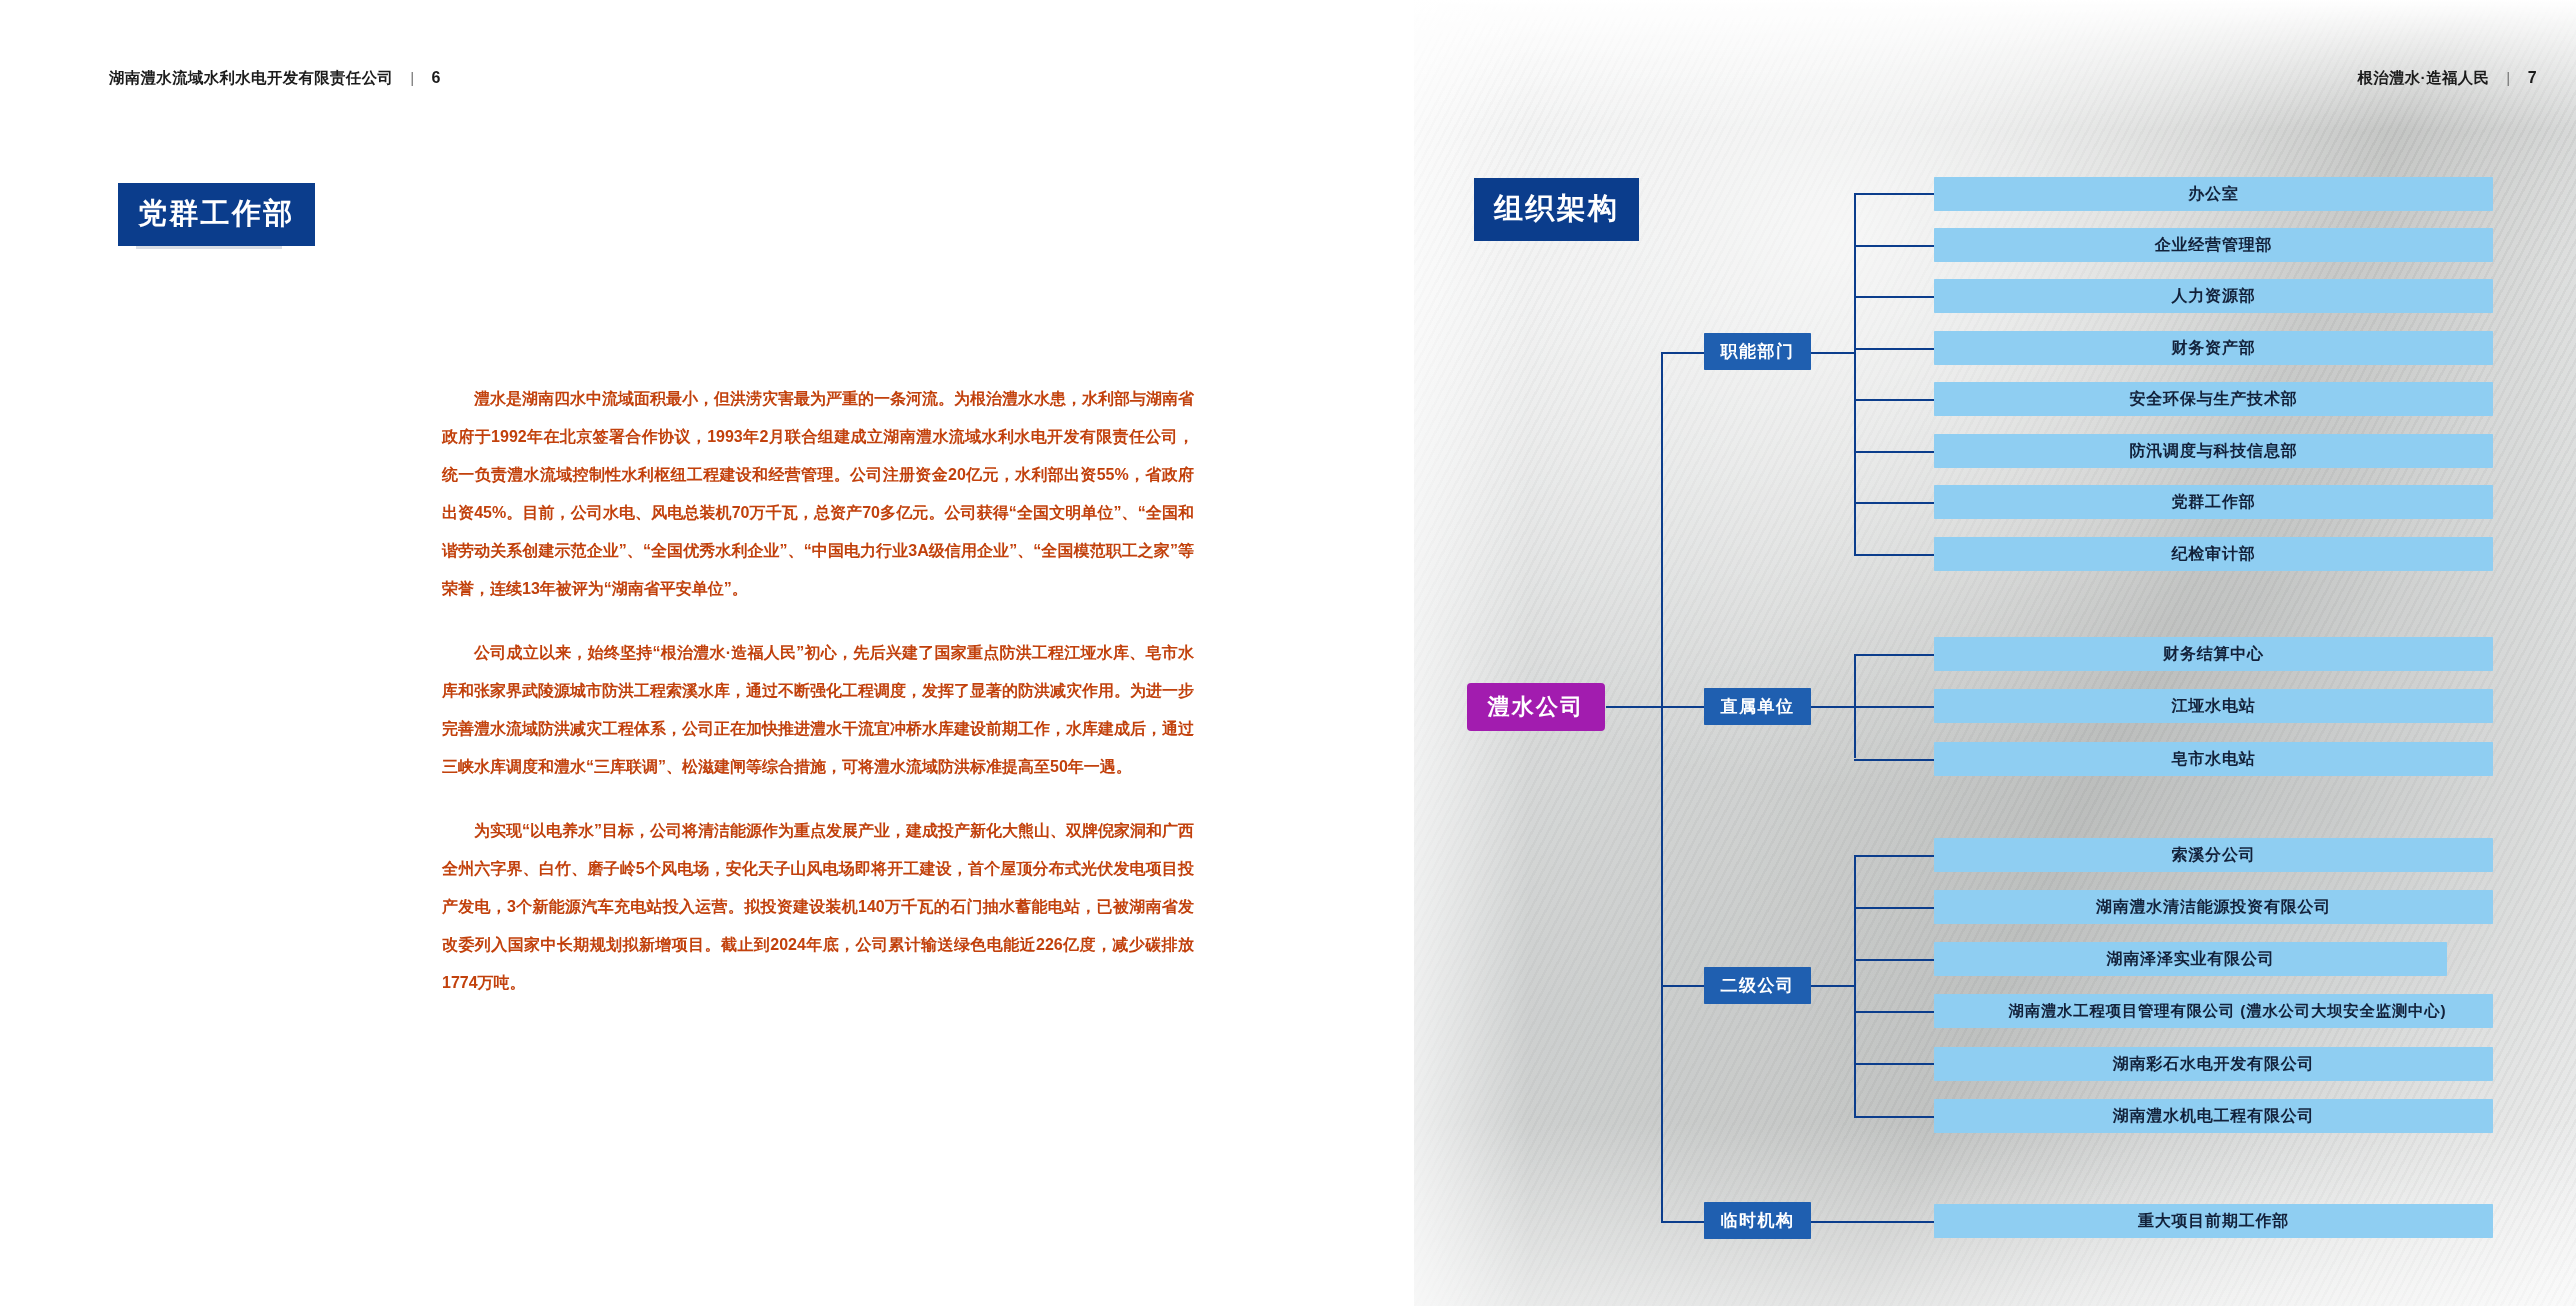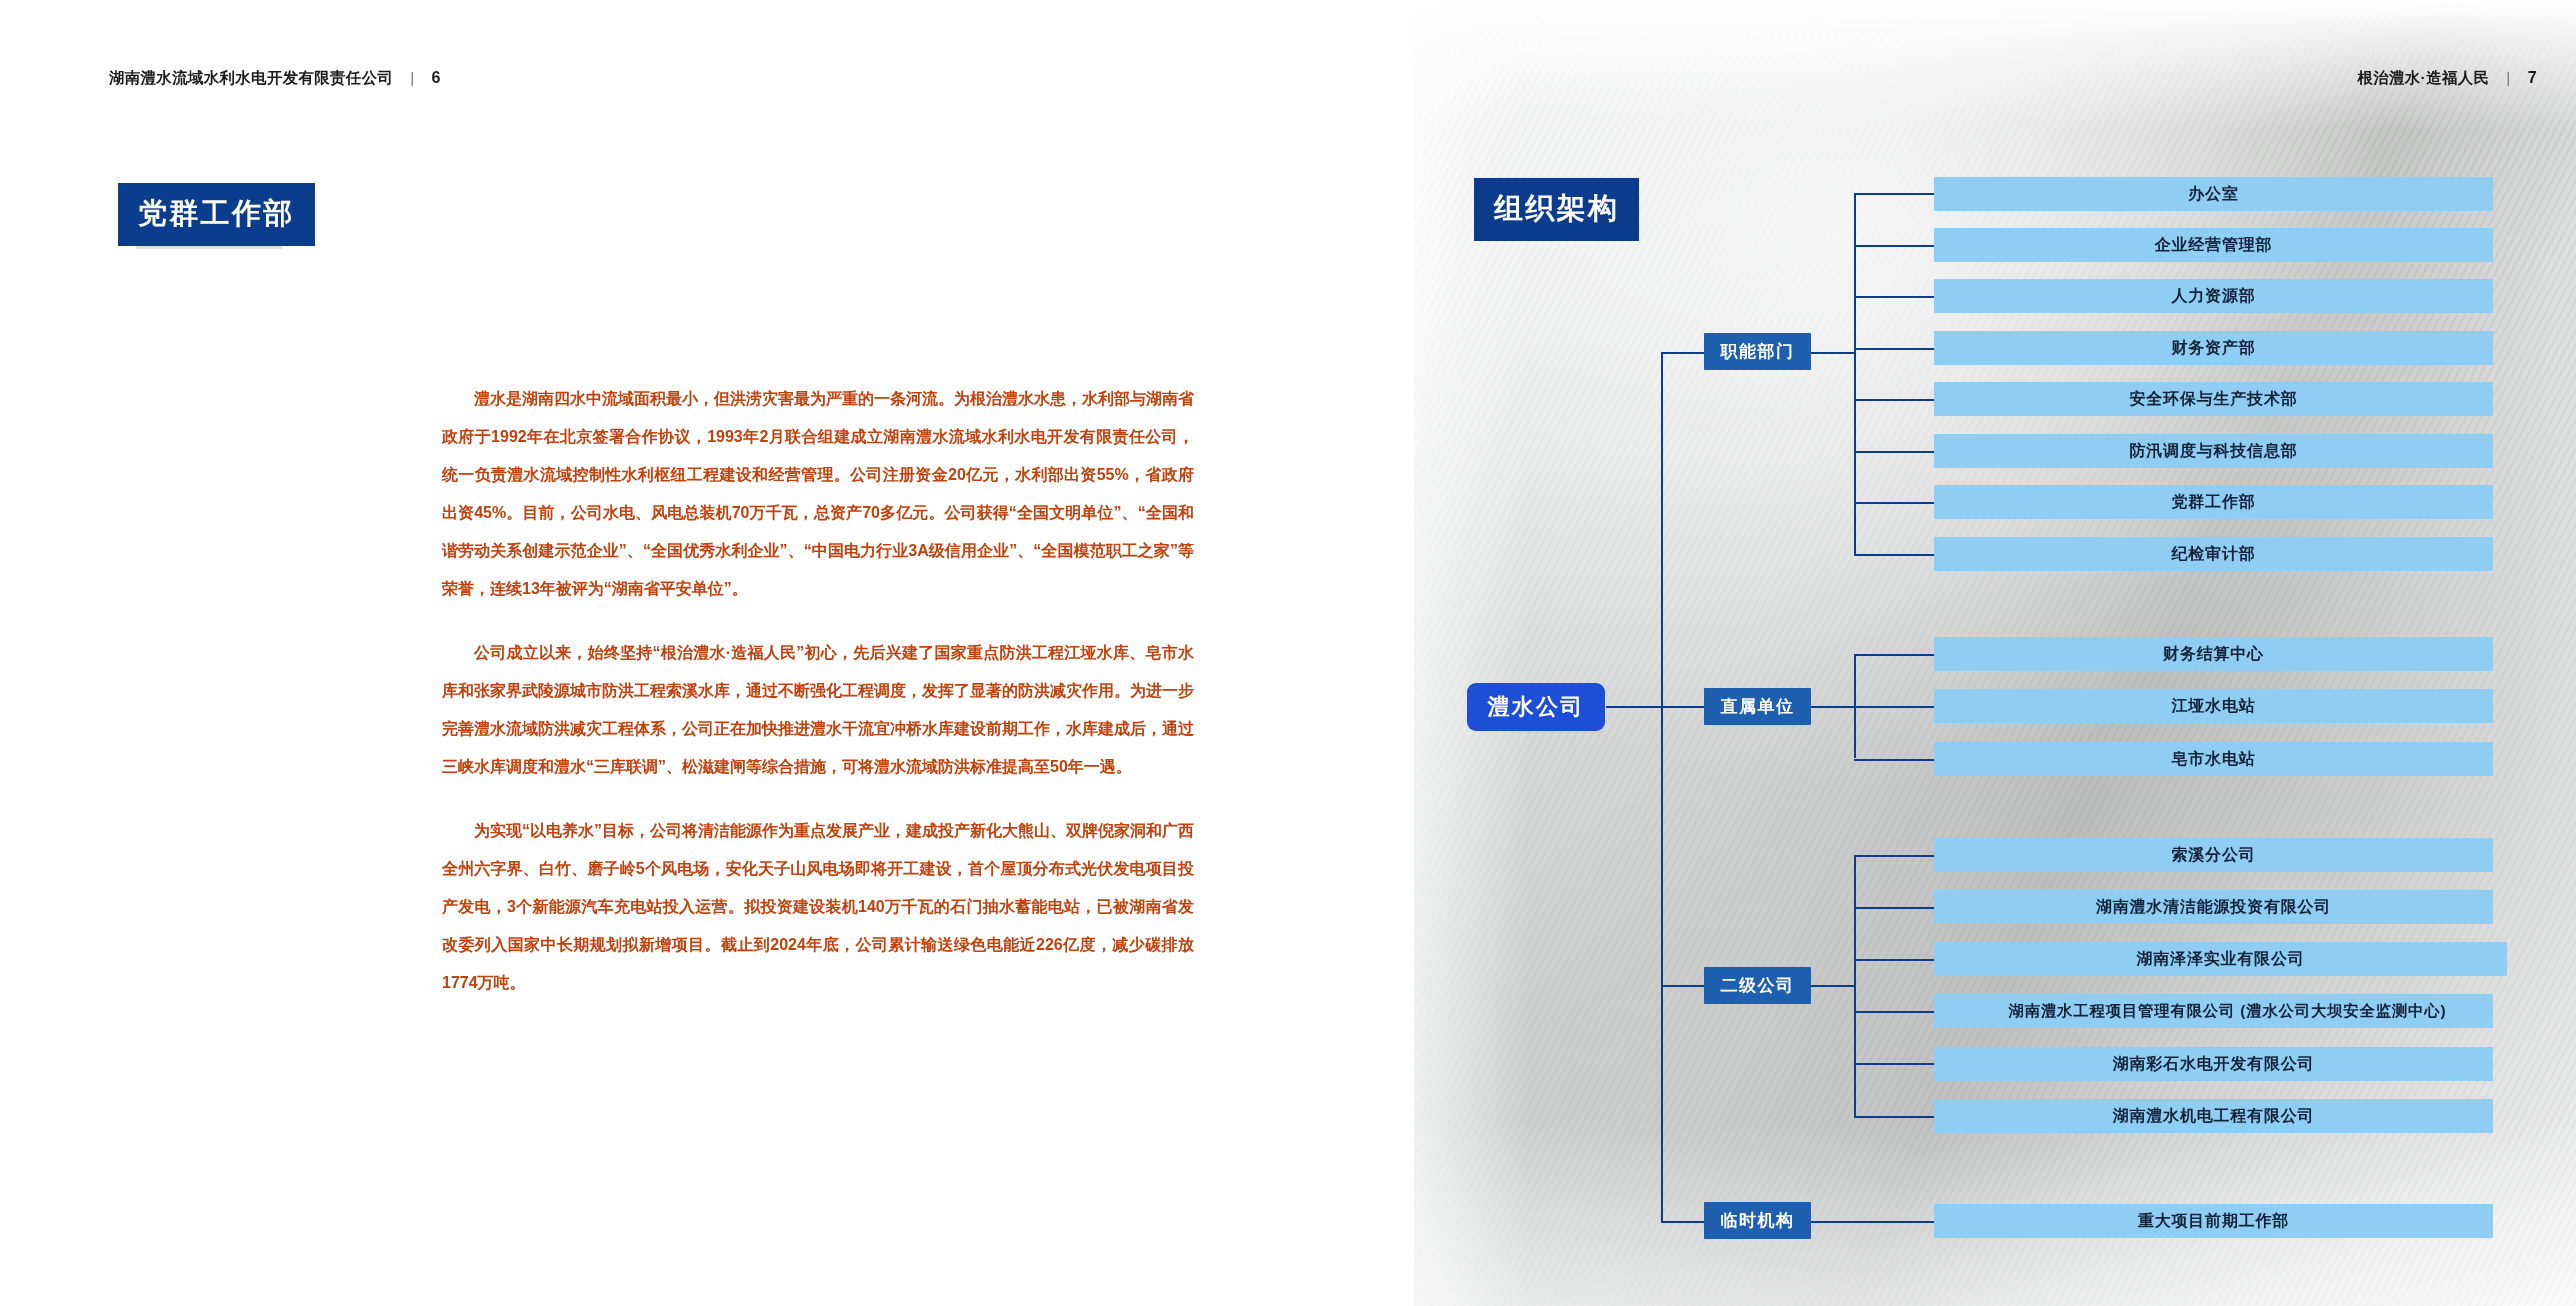--- a/index.html
+++ b/index.html
@@ -179,26 +179,26 @@
   }
   .node-group {
     background: #1f5fb0;
     color: #ffffff;
     height: 37px;
     font-size: 17px;
     letter-spacing: 1.5px;
     border-radius: 0.8px;
   }
   .node-root {
-    background: #1d4ed8;
+    background: #a21caf;
     color: #ffffff;
     height: 48px;
     font-size: 22px;
     letter-spacing: 2.3px;
-    border-radius: 9px;
+    border-radius: 4px;
   }
   .line {
     position: absolute;
     background: #0b3d8c;
   }
   .line-h { height: 1.5px; }
   .line-v { width: 1.5px; }
 </style>
 </head>
 <body>
@@ -292,21 +292,21 @@
       <div class="line line-h" style="left:488px; top:985px; width:43px;"></div>
       <div class="line line-v" style="left:531px; top:855px; height:261px;"></div>
 
       <div class="line line-h" style="left:531px; top:855px; width:80px;"></div>
       <div class="node node-leaf" style="left:611px; top:838px; width:559px;">索溪分公司</div>
 
       <div class="line line-h" style="left:531px; top:907px; width:80px;"></div>
       <div class="node node-leaf" style="left:611px; top:890px; width:559px;">湖南澧水清洁能源投资有限公司</div>
 
       <div class="line line-h" style="left:531px; top:959px; width:80px;"></div>
-      <div class="node node-leaf" style="left:611px; top:942px; width:573px;">湖南泽泽实业有限公司</div>
+      <div class="node node-leaf" style="left:611px; top:942px; width:513px;">湖南泽泽实业有限公司</div>
 
       <div class="line line-h" style="left:531px; top:1011px; width:80px;"></div>
       <div class="node node-leaf" style="left:611px; top:994px; width:559px; font-size:15.4px;padding-left:28px;">湖南澧水工程项目管理有限公司 (澧水公司大坝安全监测中心)</div>
 
       <div class="line line-h" style="left:531px; top:1063px; width:80px;"></div>
       <div class="node node-leaf" style="left:611px; top:1047px; width:559px;">湖南彩石水电开发有限公司</div>
 
       <div class="line line-h" style="left:531px; top:1116px; width:80px;"></div>
       <div class="node node-leaf" style="left:611px; top:1099px; width:559px;">湖南澧水机电工程有限公司</div>
 

